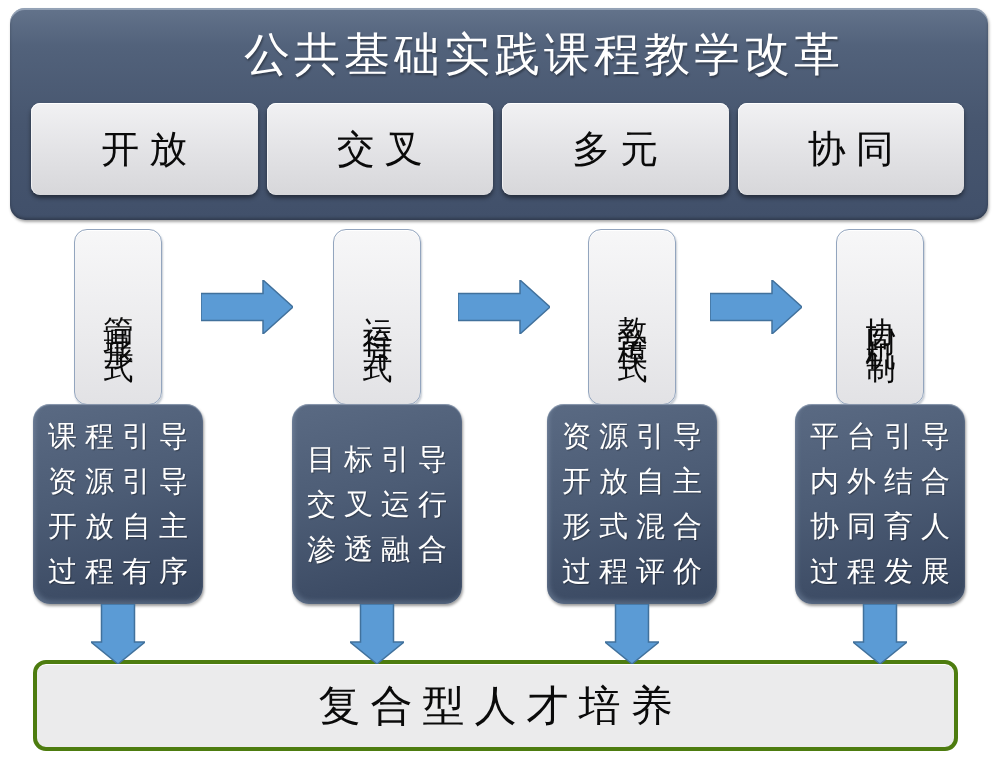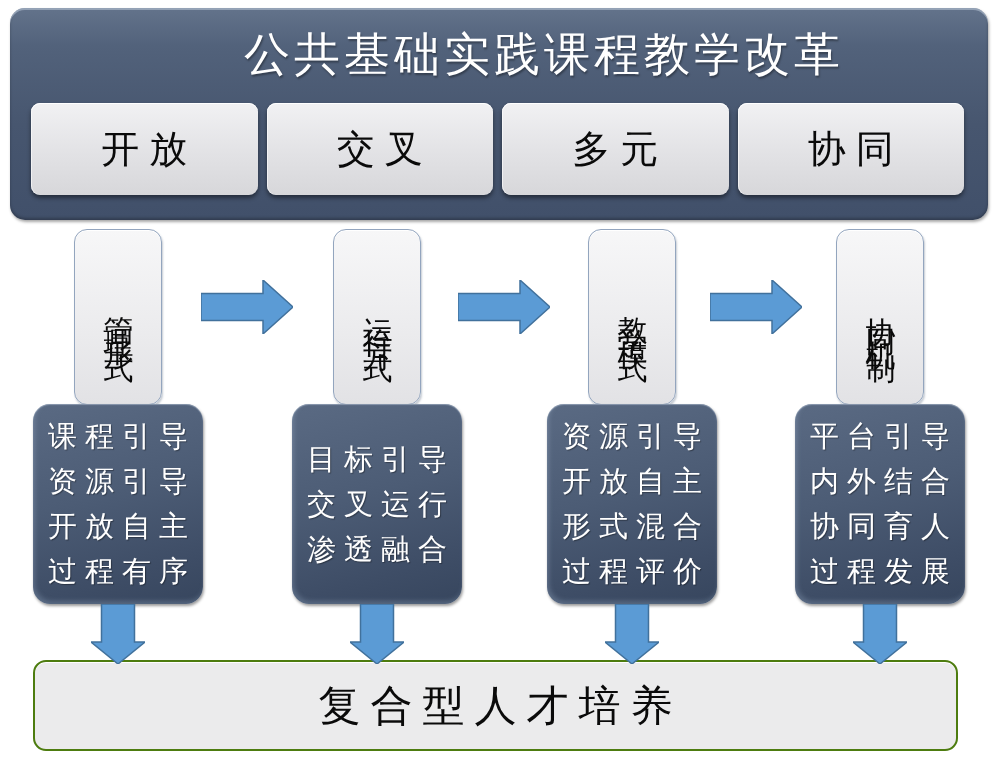--- a/index.html
+++ b/index.html
@@ -116,21 +116,21 @@
     width: 54px; height: 60px;
     z-index: 4;
   }
 
   
   .outcome-box {
     position: absolute;
     left: 33px; top: 660px;
     width: 925px; height: 91px;
     border-radius: 13px;
-    border: 2px solid #4d7c0f;
+    border: 4px solid #4d7c0f;
     background: #ebebec;
     box-shadow: inset 0 1px 0 #ffffff;
     display: flex;
     align-items: center;
     justify-content: center;
     box-sizing: border-box;
     z-index: 3;
   }
   .outcome-label {
     color: #0a0a0a;

